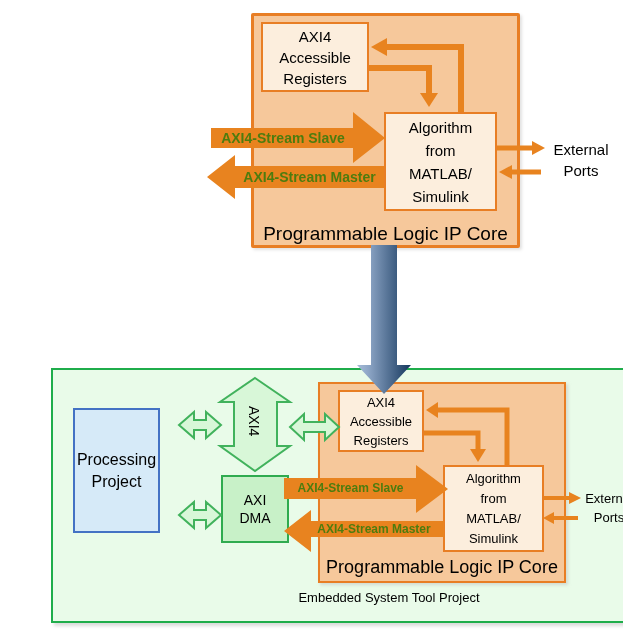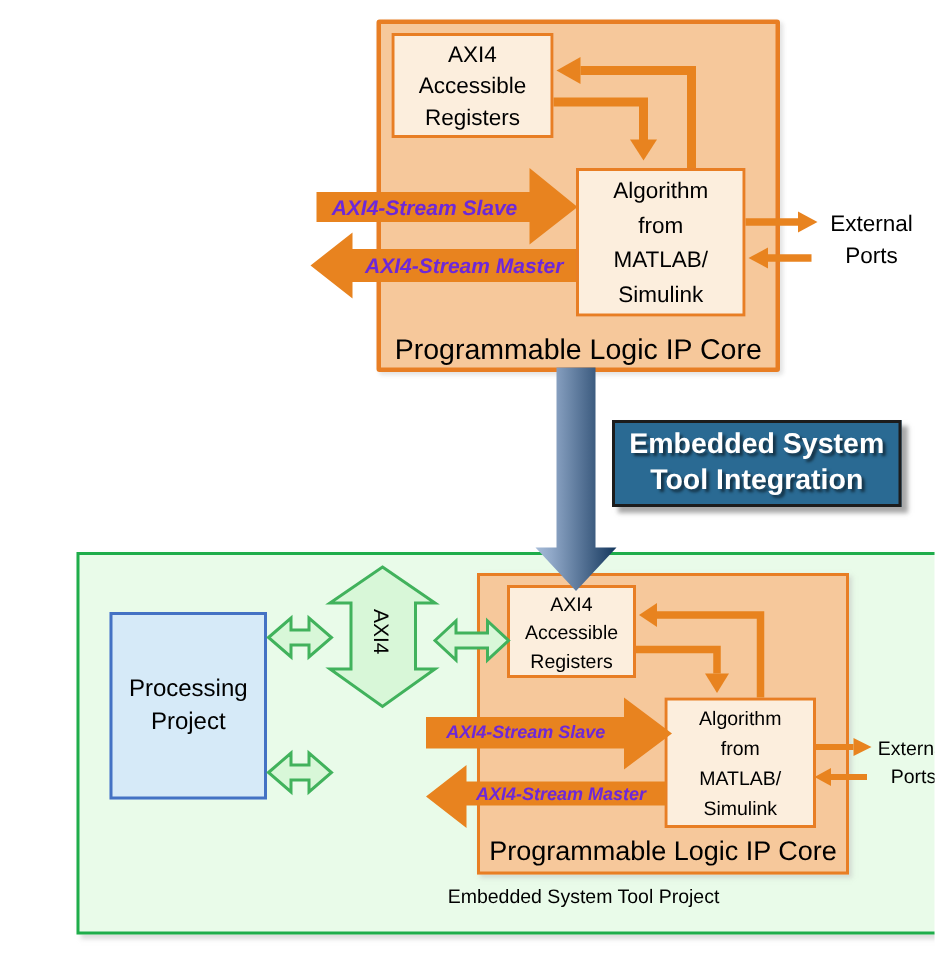--- a/index.html
+++ b/index.html
@@ -18,40 +18,40 @@
   .top-algorithm{left:343px;top:112px;width:113px;height:99px;background:#FCEEDD;
            border:2px solid #E87E24;font-size:15px;line-height:23px;}
   
   .integration{left:367px;top:280px;width:193px;height:58px;background:#2A6A93;
            border:2px solid #1c1c1c;box-shadow:4px 4px 3px rgba(110,110,110,.6);
            color:#fff;font-weight:bold;font-size:19px;line-height:24px;
            text-shadow:2px 2px 2px rgba(0,0,0,.55);}
   
   .green-box{left:10px;top:368px;width:602px;height:255px;background:#E9FBE9;
            border:2.5px solid #1FAD4B;box-shadow:3px 3px 3px rgba(185,185,185,.5);}
-  .ps-box{left:32px;top:408px;width:105px;height:125px;background:#D6EAF8;
+  .ps-box{left:32px;top:408px;width:87px;height:125px;background:#D6EAF8;
            border:2px solid #4472C4;font-size:16px;line-height:22px;}
   .dma-box{left:180px;top:475px;width:68px;height:68px;background:#C8F1C8;
            border:2px solid #2FAB4F;font-size:14px;line-height:18px;}
   .inner-plc{left:277px;top:382px;width:248px;height:201px;background:#F6C89B;
            border:2.5px solid #E87E24;box-shadow:2px 2px 3px rgba(190,190,190,.5);}
   .bot-registers{left:297px;top:390px;width:86px;height:62px;background:#FCEEDD;
            border:2px solid #E87E24;font-size:13px;line-height:19px;}
   .bot-algorithm{left:402px;top:465px;width:101px;height:87px;background:#FCEEDD;
            border:2px solid #E87E24;font-size:13px;line-height:20px;}
   
   svg.overlay{position:absolute;left:0;top:0;width:623px;height:635px;pointer-events:none;}
   
   .label{position:absolute;text-align:center;}
   .top-plc-title{left:210px;top:223px;width:269px;font-size:19px;}
   .bot-plc-title{left:277px;top:557px;width:248px;font-size:18px;}
   .project-title{left:98px;top:590px;width:500px;font-size:13px;}
   .ext-top{left:504px;top:139px;width:72px;font-size:15px;line-height:21px;}
   .ext-bot{left:536px;top:489px;width:64px;font-size:13px;line-height:19px;}
-  .arrow-label{color:#6d28d9;font-weight:bold;font-style:italic;}
+  .arrow-label{color:#4d7c0f;font-weight:bold;}
   .slave-top{left:172px;top:130px;width:140px;font-size:14px;}
   .master-top{left:196px;top:169px;width:145px;font-size:14px;}
   .slave-bot{left:246px;top:481px;width:127px;font-size:12px;}
   .master-bot{left:265px;top:522px;width:136px;font-size:12px;}
   .axi4-vert{left:205px;top:406px;writing-mode:vertical-rl;font-size:14px;}
 </style>
 </head>
 <body>
 
 <div id="canvas">
@@ -64,32 +64,32 @@
     <span>Registers</span>
   </div>
 
   <div class="box top-algorithm">
     <span>Algorithm</span>
     <span>from</span>
     <span>MATLAB/</span>
     <span>Simulink</span>
   </div>
 
-  <div class="box integration">
-    <span>Embedded System</span>
-    <span>Tool Integration</span>
-  </div>
 
   <div class="box green-box"></div>
 
   <div class="box ps-box">
     <span>Processing</span>
     <span>Project</span>
   </div>
 
+  <div class="box dma-box">
+    <span>AXI</span>
+    <span>DMA</span>
+  </div>
 
   <div class="box inner-plc"></div>
 
   <div class="box bot-registers">
     <span>AXI4</span>
     <span>Accessible</span>
     <span>Registers</span>
   </div>
 
   <div class="box bot-algorithm">

